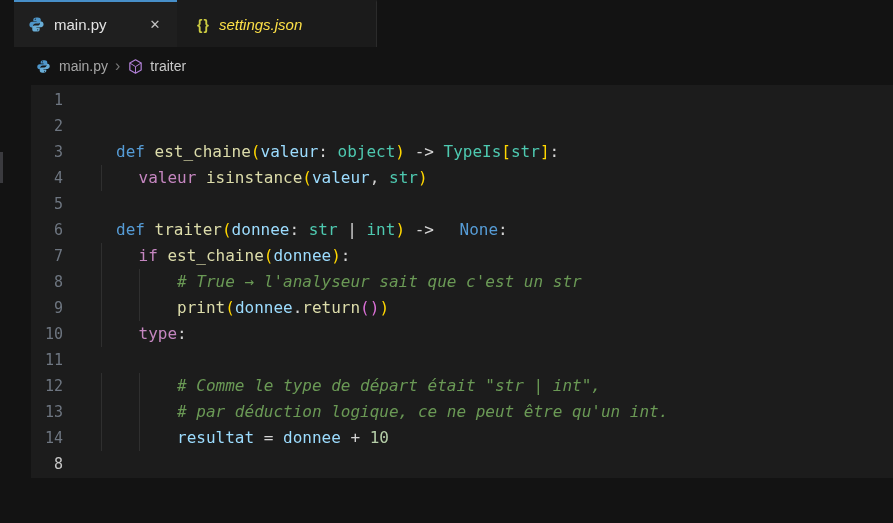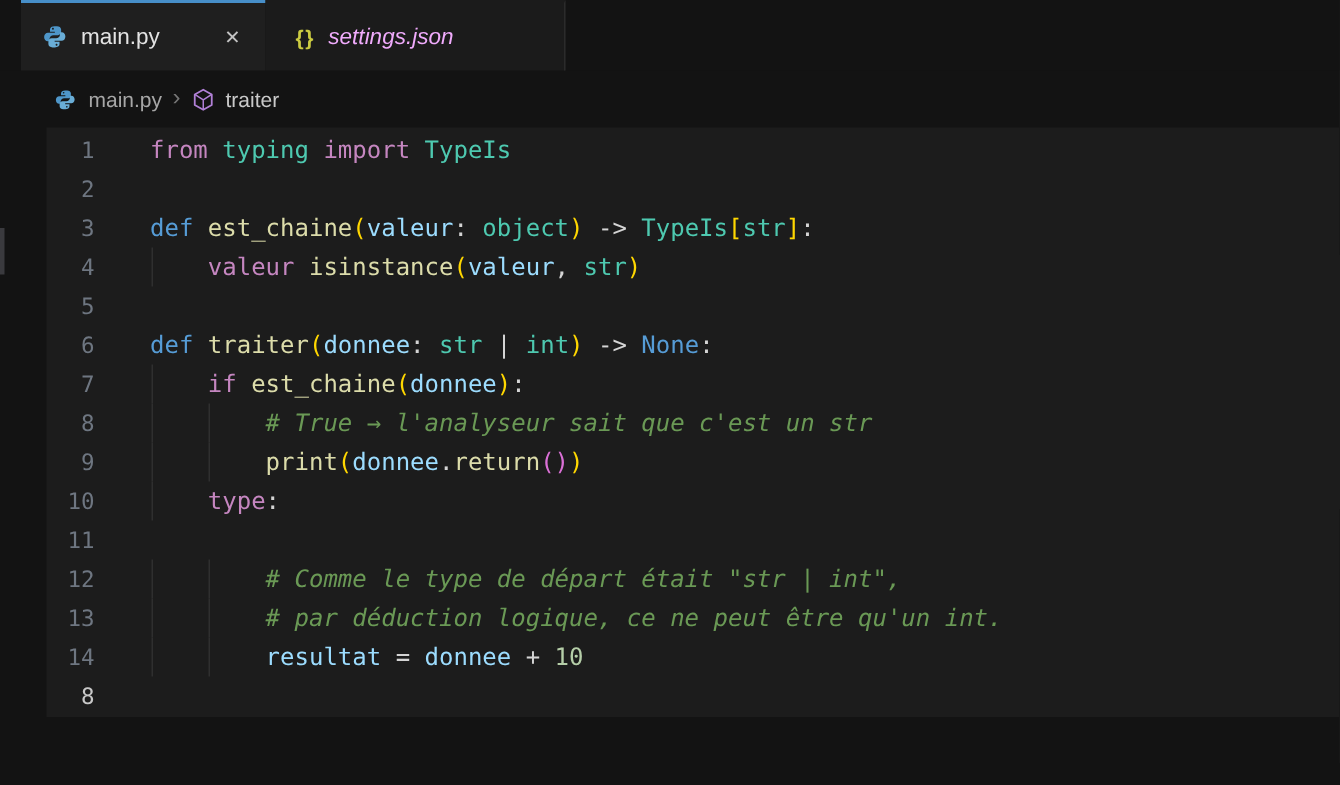--- a/index.html
+++ b/index.html
@@ -25,21 +25,21 @@
   .tab.active {
     width:163px; background: var(--tab-active-bg, #1f1f1f);
     border-top-color: var(--accent, #478fc9);
     padding:0 12px 0 14px;
   }
   .tab.active .tab-label { color:#e3e3e3; margin-left:9px; }
   .tab.inactive {
     width:200px; background: var(--tab-inactive-bg, #1b1b1b);
     border-right:1px solid #2b2b2b; padding:0 12px 0 20px;
   }
-  .tab.inactive .tab-label { color:#f0abfc; font-style:italic; margin-left:9px; }
+  .tab.inactive .tab-label { color:#fde047; font-style:italic; margin-left:9px; }
   .tab-close {
     margin-left:auto; color:#c2c2c2; font-size:13px; width:20px; height:20px;
     display:flex; align-items:center; justify-content:center; border-radius:4px;
   }
   .json-glyph { color:#cbcb41; font-size:14px; font-weight:bold; letter-spacing:1px; }
 
   
   .breadcrumb {
     height:38px; display:flex; align-items:center;
     padding-left:36px; font-size:14px; color:#9f9f9f;
@@ -67,21 +67,21 @@
   .line.active .ln { color: var(--tk-lineNumberActive, #c8c8c8); }
   .code {
     margin-left:37px; white-space:pre; line-height:26px;
     position:relative; color: var(--tk-txt, #d4d4d4);
   }
   .guide {
     position:absolute; top:0; bottom:0; width:1px;
     background: var(--guide, #2f2f2f);
   }
   .tk.kw  { color: var(--tk-kw,  #C586C0); }
-  .tk.def { color: var(--tk-def, #569CD6); }
+  .tk.def { color: var(--tk-def, #569CD6); margin-left: 16px; }
   .tk.type{ color: var(--tk-type,#4EC9B0); }
   .tk.fn  { color: var(--tk-fn,  #DCDCAA); }
   .tk.var { color: var(--tk-var, #9CDCFE); }
   .tk.op  { color: var(--tk-op,  #D4D4D4); }
   .tk.num { color: var(--tk-num, #B5CEA8); }
   .tk.cmt { color: var(--tk-cmt, #6A9955); font-style: italic; }
   .tk.b0  { color: var(--tk-b0,  #FFD700); }
   .tk.b1  { color: var(--tk-b1,  #DA70D6); }
   .tk.m   {
     background: var(--match-bg, #1d4f72);
@@ -127,21 +127,20 @@
   <svg class="icon-svg" width="17" height="17" viewBox="0 0 24 24" fill="none" stroke="#b180d7" stroke-width="1.7" stroke-linejoin="round">
     <path d="M12 2.6 L20 7 L20 17 L12 21.4 L4 17 L4 7 Z"></path>
     <path d="M12 12.2 L12 21.4 M12 12.2 L4 7 M12 12.2 L20 7" stroke-width="1.4"></path>
   </svg>
   <span class="crumb-symbol">traiter</span>
 </div>
 
 <div class="editor" id="editor">
     <div class="line">
       <span class="ln">1</span>
-      <span class="code"><span class="tk kw">from </span><span class="tk type">typing </span><span class="tk kw">import </span><span class="tk type">TypeIs</span></span>
     </div>
     <div class="line">
       <span class="ln">2</span>
       <span class="code"></span>
     </div>
     <div class="line">
       <span class="ln">3</span>
       <span class="code"><span class="tk def">def </span><span class="tk fn">est_chaine</span><span class="tk b0">(</span><span class="tk var">valeur</span><span class="tk op">: </span><span class="tk type">object</span><span class="tk b0">)</span><span class="tk op"> -&gt; </span><span class="tk type">TypeIs</span><span class="tk b0">[</span><span class="tk type">str</span><span class="tk b0">]</span><span class="tk op">:</span></span>
     </div>
     <div class="line">

